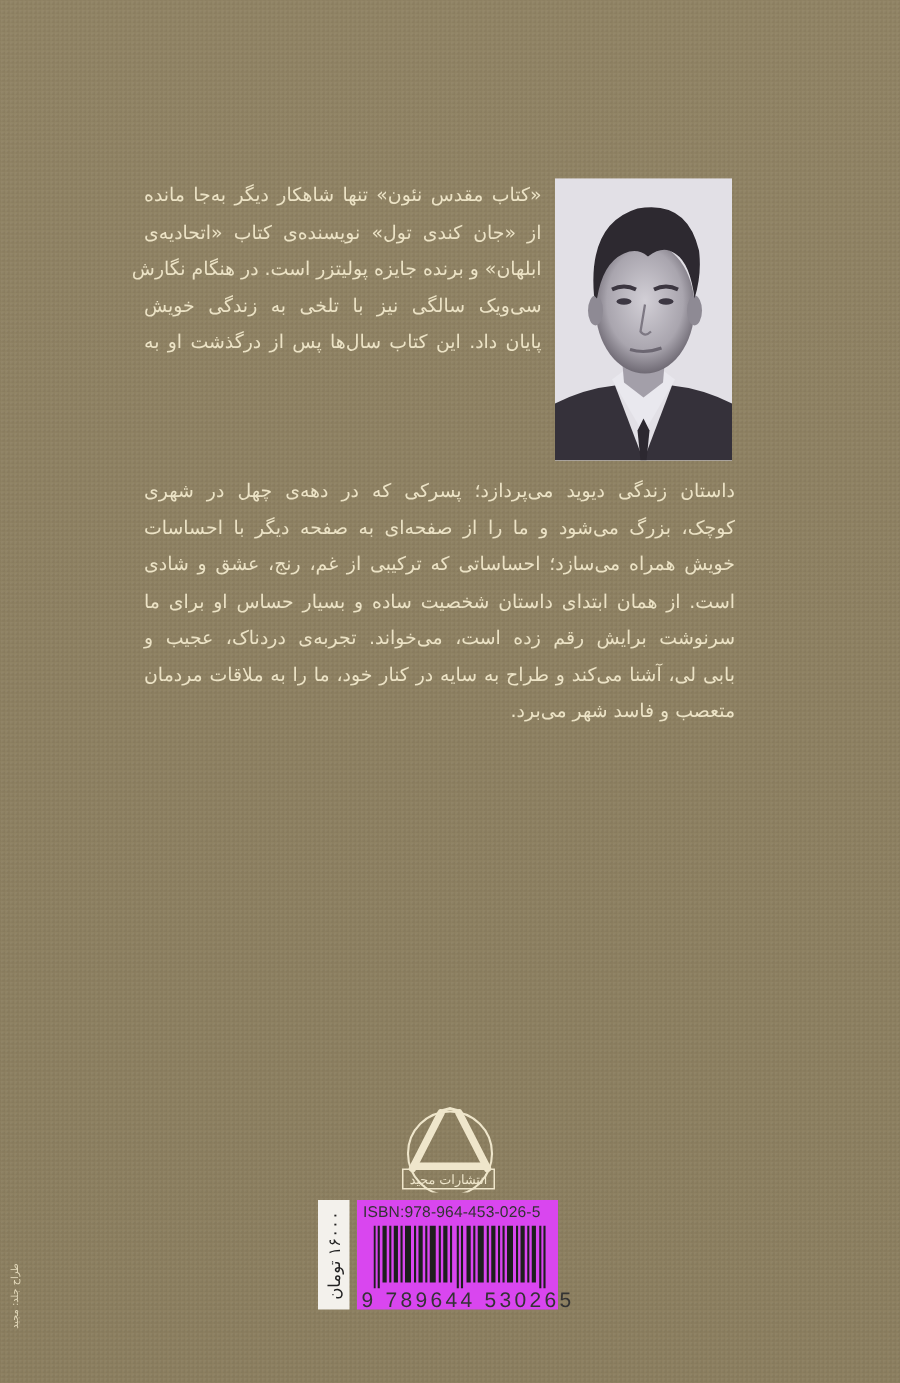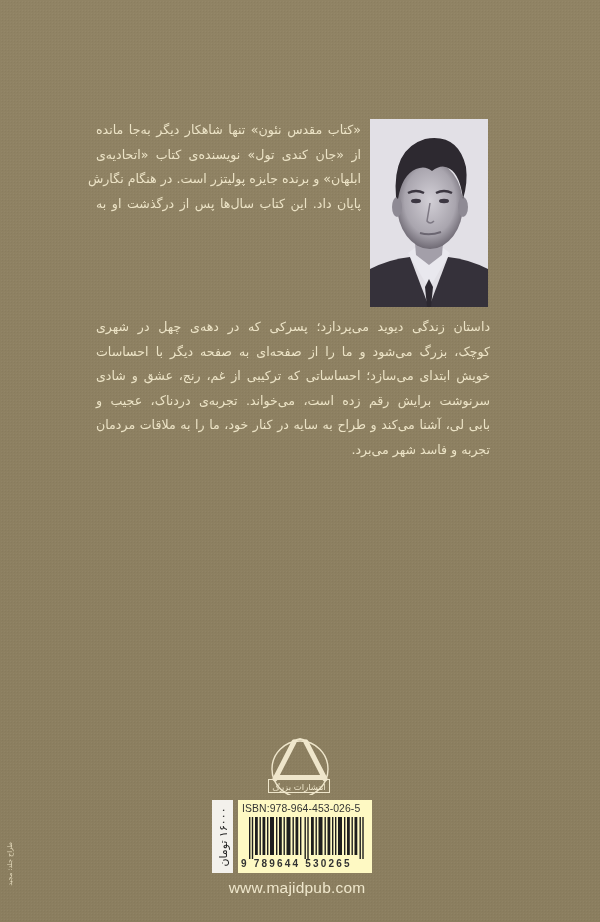--- a/index.html
+++ b/index.html
@@ -105,21 +105,21 @@
       color: #222;
       direction: rtl;
     }
 
     .barcode-box {
       position: absolute;
       left: 238px;
       top: 800px;
       width: 134px;
       height: 73px;
-      background: #fef9c3;
+      background: #d946ef;
       box-sizing: border-box;
     }
     .isbn {
       position: absolute;
       left: 4px;
       top: 3px;
       font-family: "Liberation Sans", sans-serif;
       font-size: 10.4px;
       color: #333;
       letter-spacing: 0.1px;
@@ -129,25 +129,24 @@
       left: 11px;
       top: 17px;
       width: 116px;
       height: 42px;
     }
     .ean {
       position: absolute;
       left: 3px;
       top: 58px;
       font-family: "Liberation Sans", sans-serif;
-      font-size: 10px;
+      font-size: 14px;
       color: #333;
       letter-spacing: 2.2px;
       white-space: pre;
-      font-weight: bold;
     }
 
     .website {
       position: absolute;
       left: 212px;
       top: 879px;
       width: 170px;
       text-align: center;
       font-family: "Liberation Sans", sans-serif;
       font-size: 15.5px;
@@ -208,42 +207,44 @@
       <path d="M60 84 L57 102 Q60 106 64 102" stroke="#7d7883" stroke-width="1.5" fill="none"></path>
 
       <path d="M50 114 Q60 117 71 113" stroke="#6b6671" stroke-width="2" fill="none"></path>
     </svg>
   </div>
 
   <div class="blurb blurb-top">
     <span class="line">«کتاب مقدس نئون» تنها شاهکار دیگر به‌جا مانده</span>
     <span class="line">از «جان کندی تول» نویسنده‌ی کتاب «اتحادیه‌ی</span>
     <span class="line">ابلهان» و برنده جایزه پولیتزر است. در هنگام نگارش</span>
+    <span class="line">سی‌ویک سالگی نیز با تلخی به زندگی خویش</span>
     <span class="line">پایان داد. این کتاب سال‌ها پس از درگذشت او به</span>
   </div>
 
   <div class="blurb blurb-bottom">
     <span class="line">داستان زندگی دیوید می‌پردازد؛ پسرکی که در دهه‌ی چهل در شهری</span>
     <span class="line">کوچک، بزرگ می‌شود و ما را از صفحه‌ای به صفحه دیگر با احساسات</span>
-    <span class="line">خویش ابتدای می‌سازد؛ احساساتی که ترکیبی از غم، رنج، عشق و شادی</span>
+    <span class="line">خویش همراه می‌سازد؛ احساساتی که ترکیبی از غم، رنج، عشق و شادی</span>
+    <span class="line">است. از همان ابتدای داستان شخصیت ساده و بسیار حساس او برای ما</span>
     <span class="line">سرنوشت برایش رقم زده است، می‌خواند. تجربه‌ی دردناک، عجیب و</span>
     <span class="line">بابی لی، آشنا می‌کند و طراح به سایه در کنار خود، ما را به ملاقات مردمان</span>
-    <span class="line last">تجربه و فاسد شهر می‌برد.</span>
+    <span class="line last">متعصب و فاسد شهر می‌برد.</span>
   </div>
 
   <div class="logo">
     <svg width="72" height="60" viewBox="0 0 72 60">
       <circle cx="36" cy="34" r="28" fill="none" stroke="#efe6cb" stroke-width="1.4"></circle>
       <path d="M30 7 L11 44" stroke="#efe6cb" stroke-width="5" stroke-linecap="round"></path>
       <path d="M42 7 L61 44" stroke="#efe6cb" stroke-width="5" stroke-linecap="round"></path>
       <rect x="13" y="40" width="46" height="5" fill="#efe6cb"></rect>
       <path d="M29 6 L36 4 L43 6" stroke="#efe6cb" stroke-width="2" fill="none"></path>
     </svg>
   </div>
-  <div class="logo-label">انتشارات بزرگ</div>
+  <div class="logo-label">انتشارات مجید</div>
 
   <div class="price-tag">
     <span>۱۶۰۰۰ تومان</span>
   </div>
 
   <div class="barcode-box">
     <div class="isbn">ISBN:978-964-453-026-5</div>
     <svg class="bars" viewBox="0 0 116 42" preserveAspectRatio="none">
       <g fill="#1e1e1e">
         <rect x="0" y="0" width="1.4" height="42"></rect>
@@ -274,17 +275,16 @@
         <rect x="98" y="0" width="2.8" height="38"></rect>
         <rect x="102.5" y="0" width="1.4" height="38"></rect>
         <rect x="105.5" y="0" width="2.8" height="38"></rect>
         <rect x="110.5" y="0" width="1.4" height="42"></rect>
         <rect x="113.3" y="0" width="1.4" height="42"></rect>
       </g>
     </svg>
     <div class="ean">9 789644 530265</div>
   </div>
 
-  <div class="website">www.majidpub.com</div>
 
   <div class="side-credit">طراح جلد: مجید</div>
 
 </div>
 
 </body></html>

